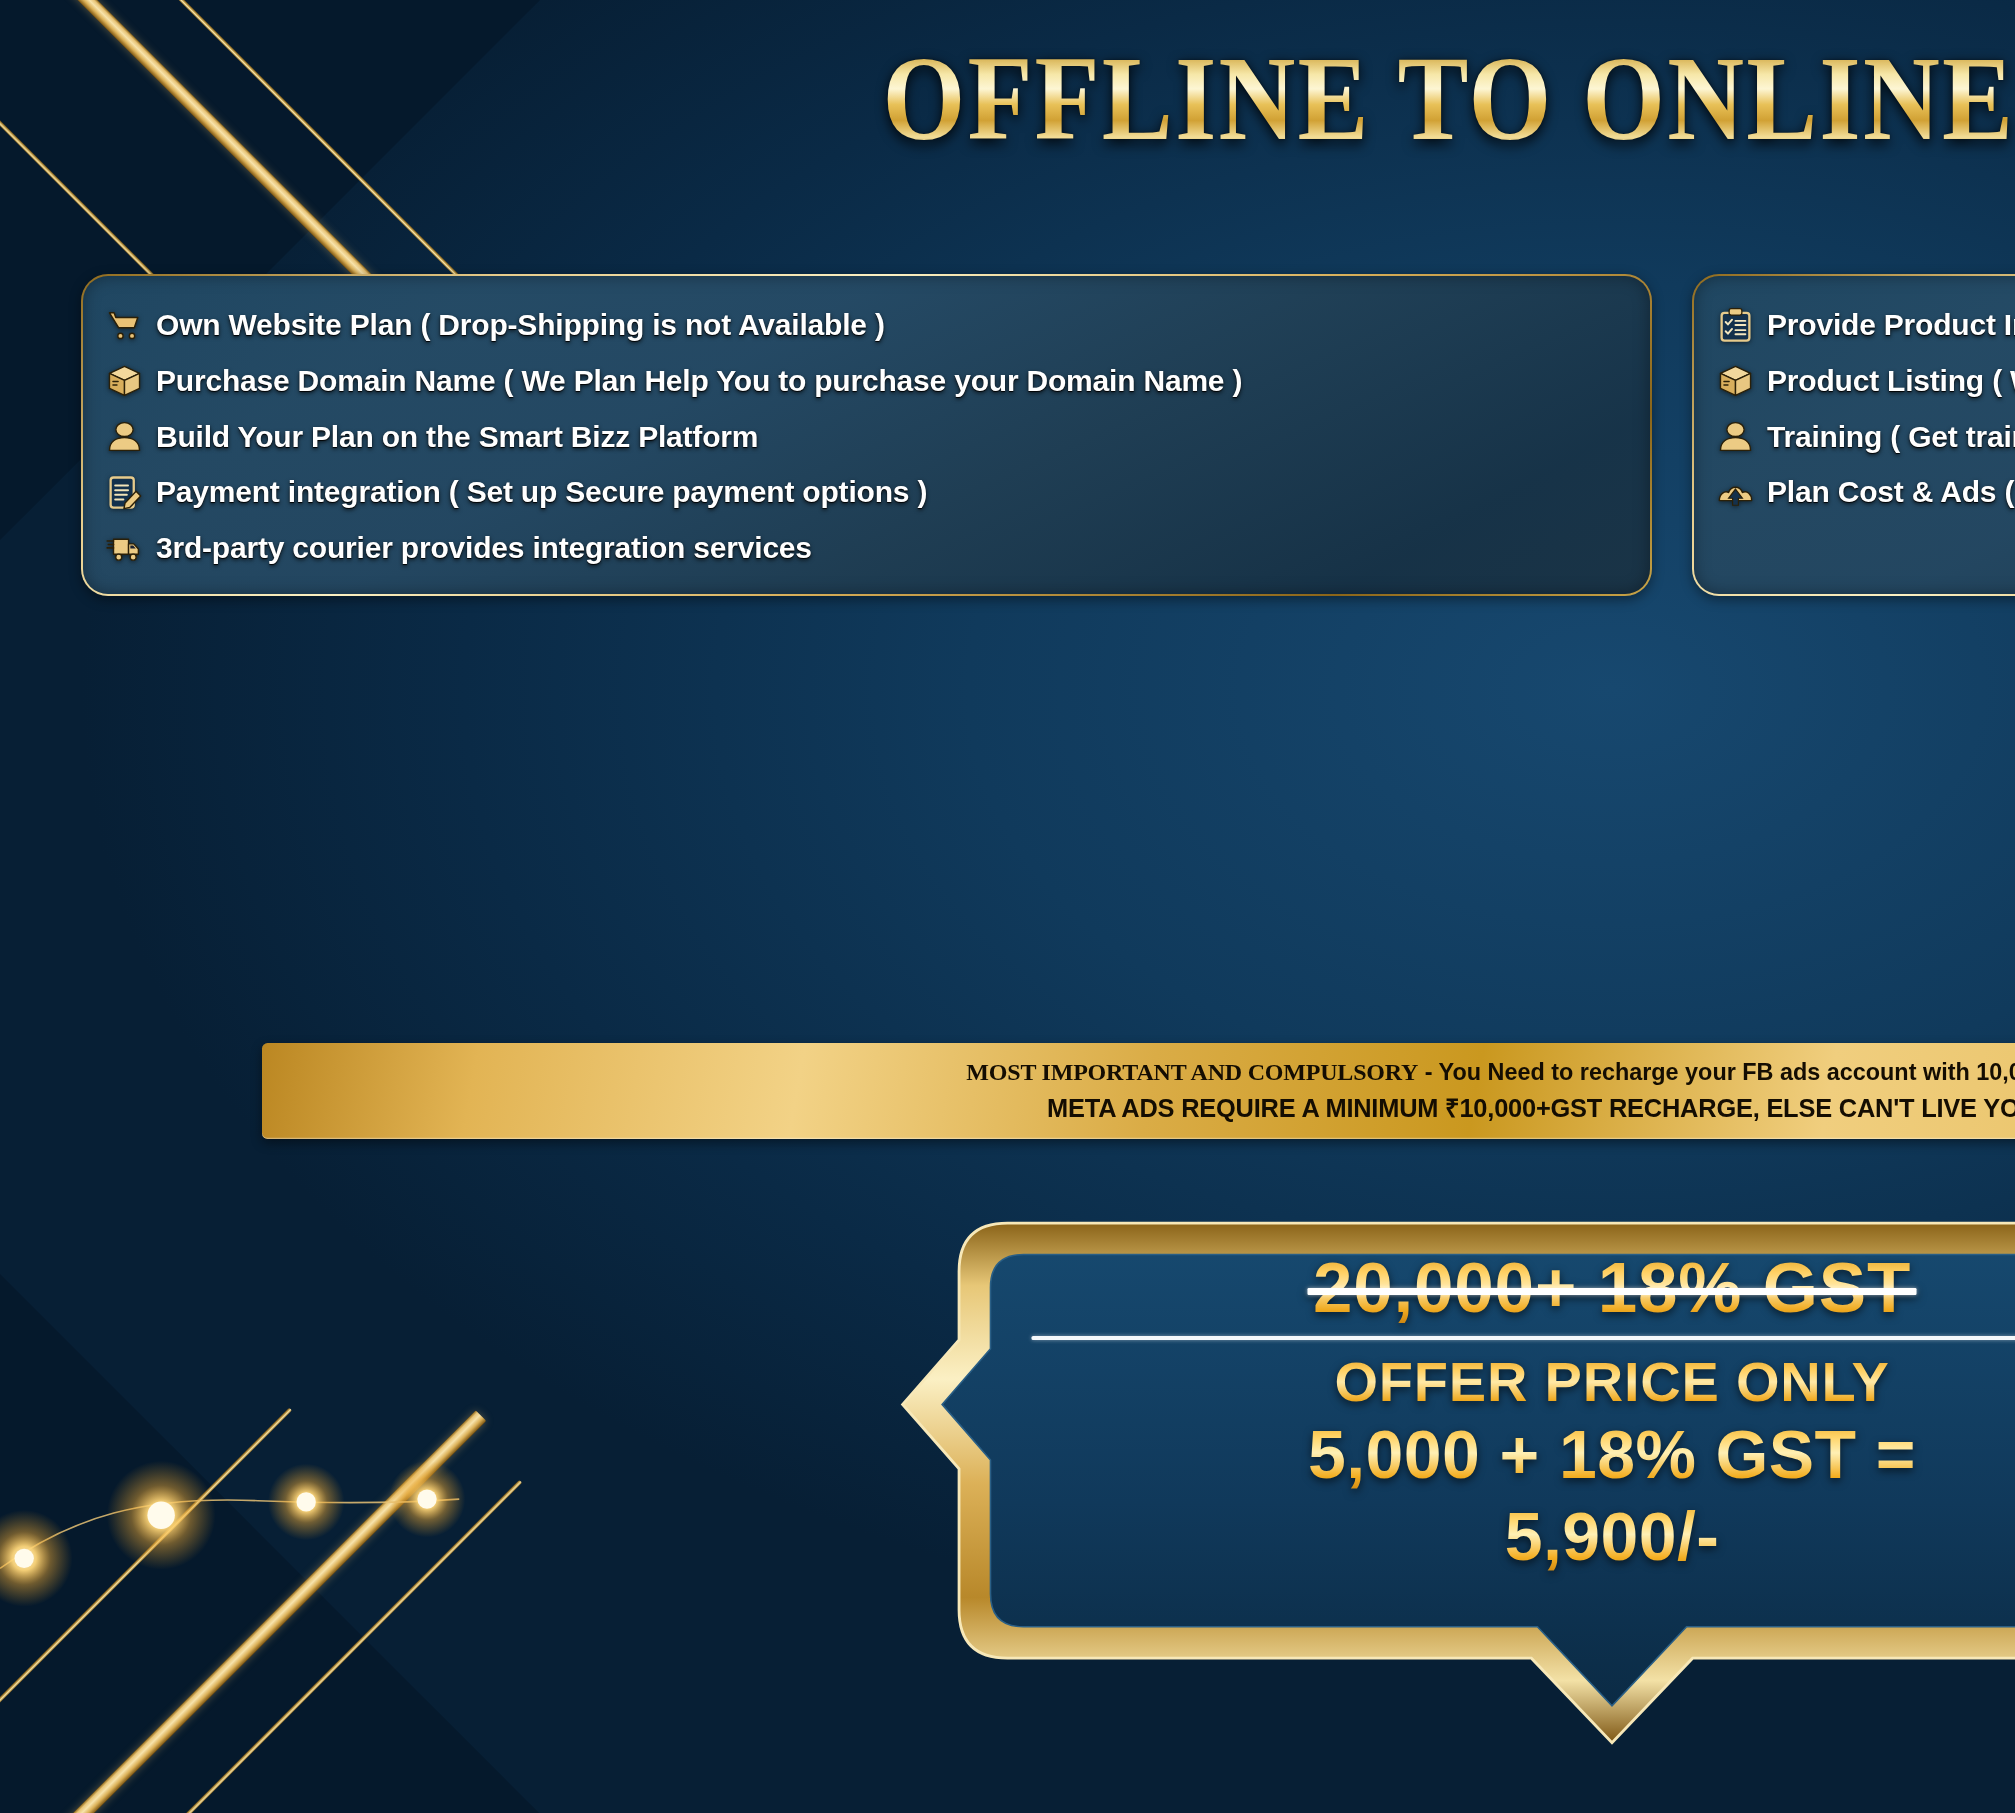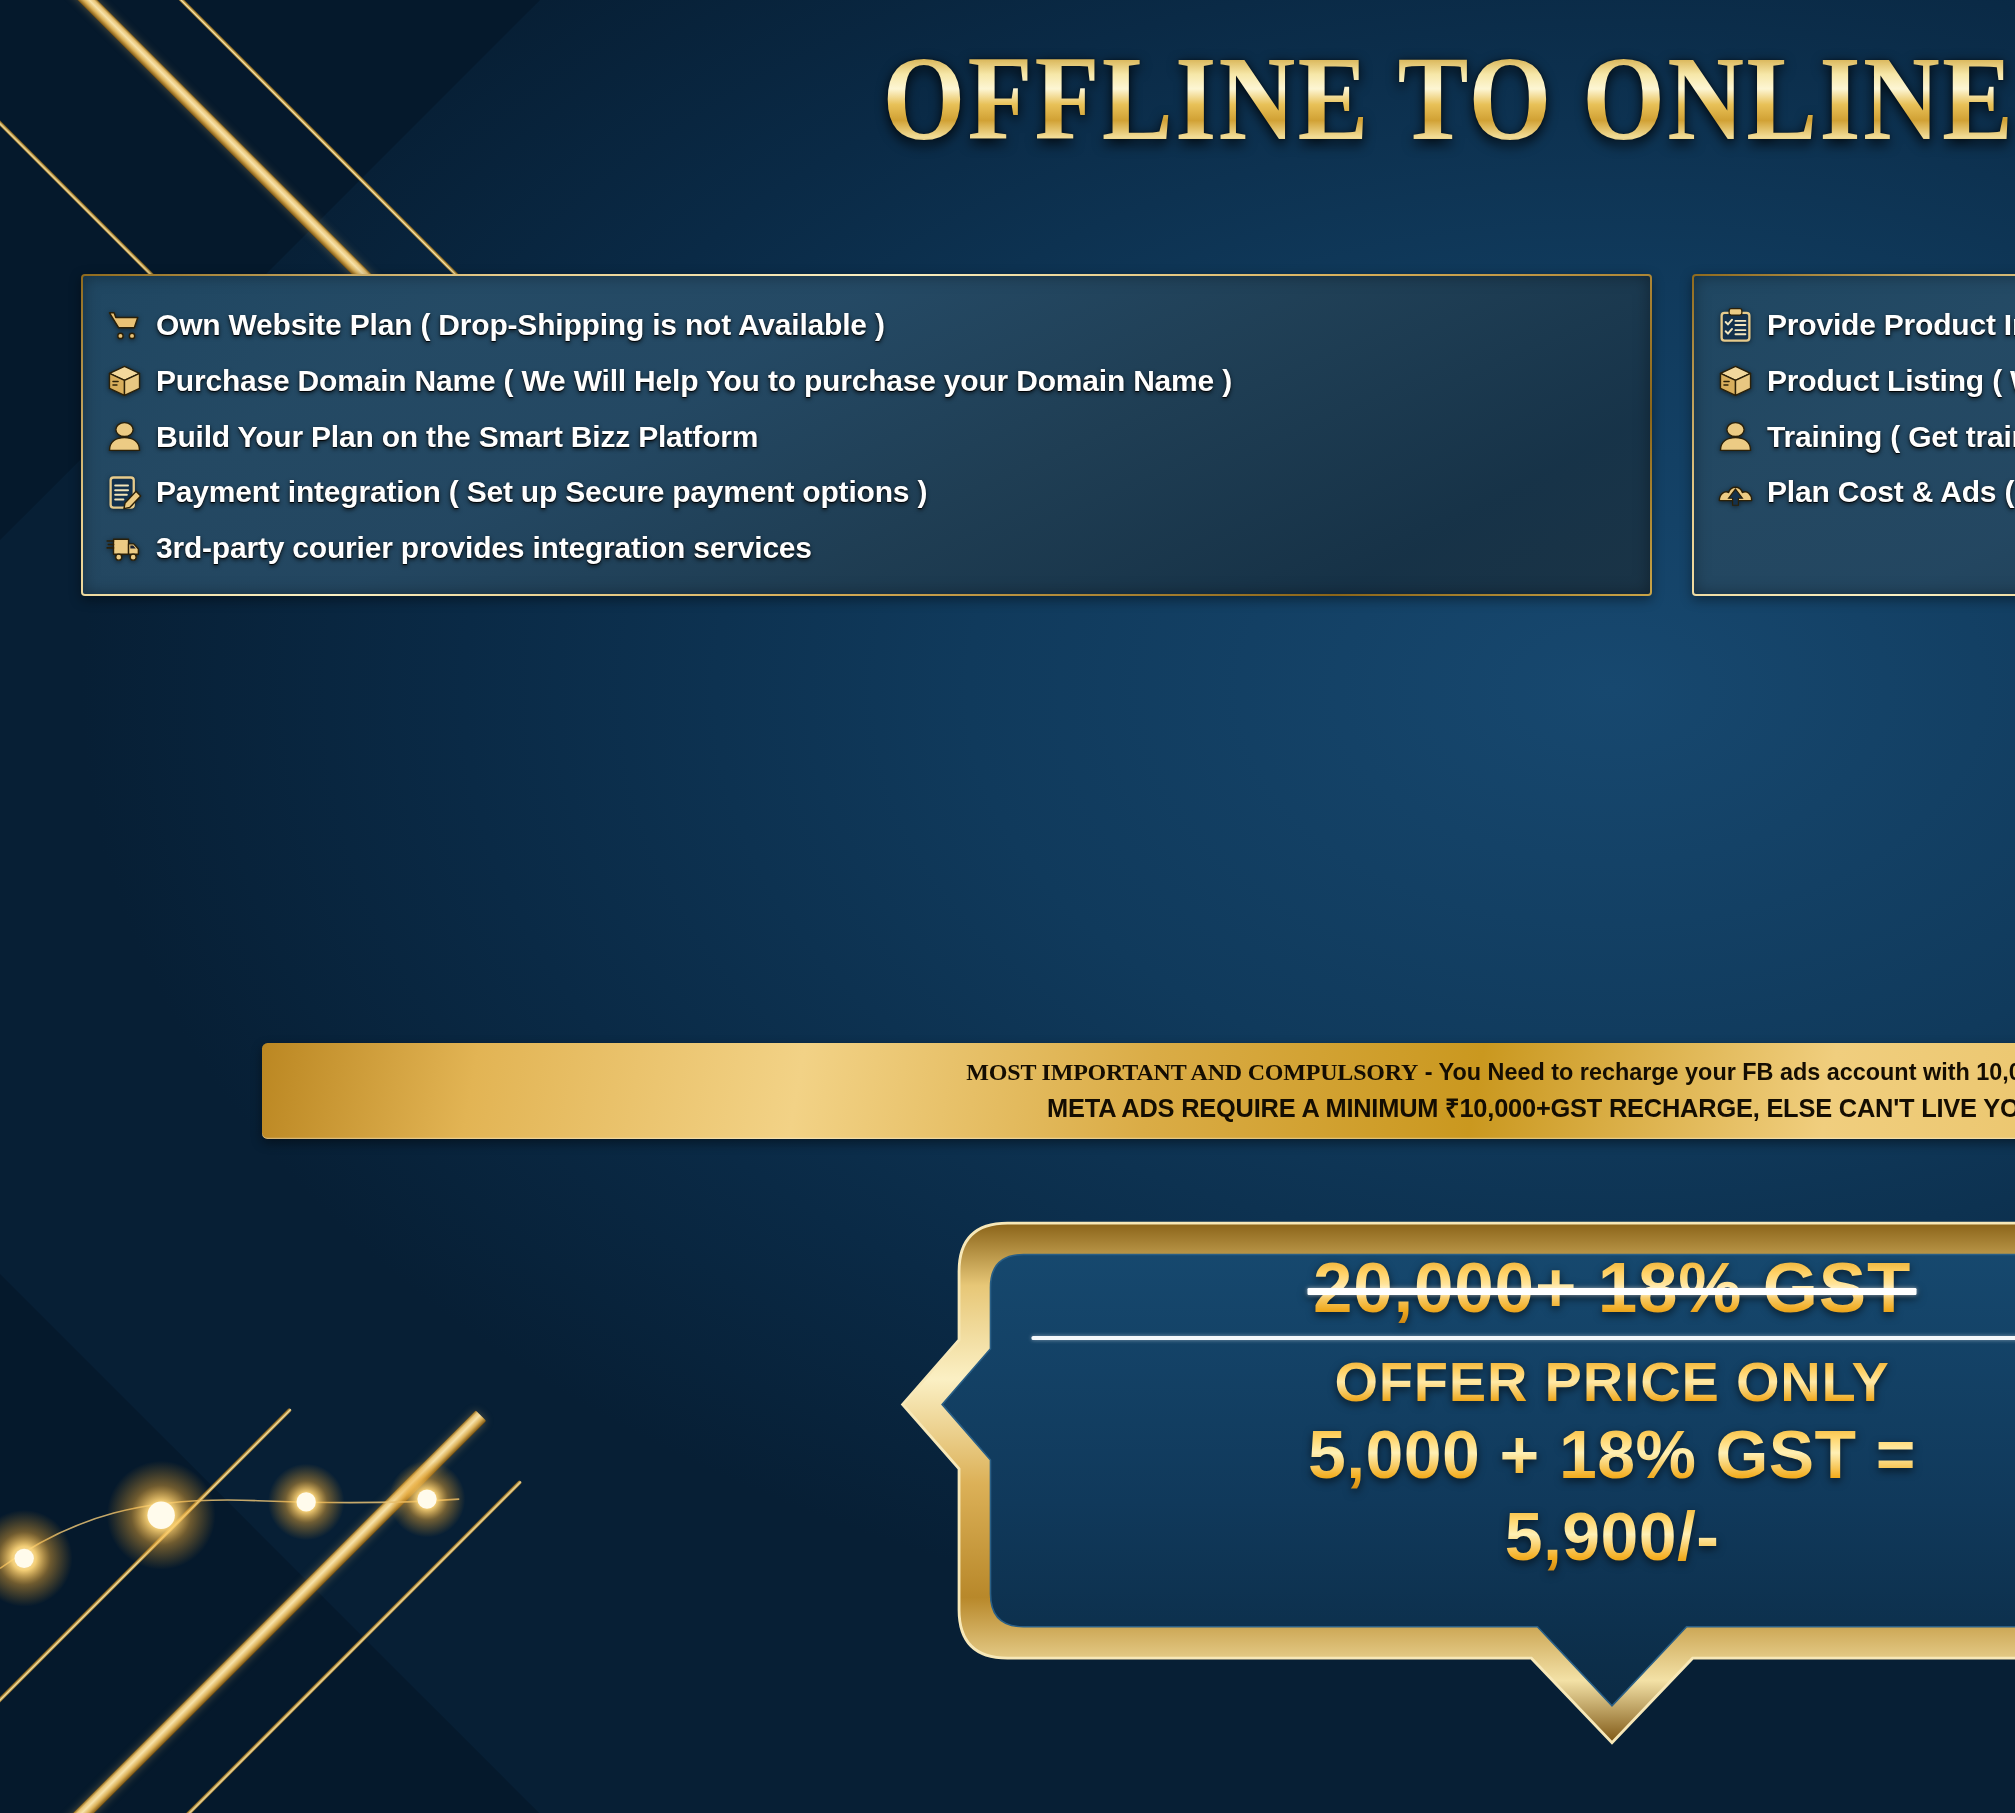--- a/index.html
+++ b/index.html
@@ -55,21 +55,21 @@
   }
 
   
   .panels {
     position:absolute; top:274px; left:81px; right:81px;
     display:flex; gap:40px; z-index:20;
   }
   .panel {
     flex:1;
     border:2.8px solid transparent;
-    border-radius:4px;
+    border-radius:27px;
     background:
       linear-gradient(160deg, rgba(22,68,104,.92), rgba(11,42,70,.92)) padding-box,
       linear-gradient(150deg,#8f6a1d 0%,#e7cd8c 20%,#fbf0c2 38%,#d7ae58 60%,#8a6519 85%,#caa548 100%) border-box;
     padding:29px 22px 26px 22px;
     box-shadow:0 0 16px rgba(0,0,0,.35) inset, 0 3.2px 12px rgba(0,0,0,.4);
   }
   .panel.left  { max-width:1580px; }
   .panel.right { max-width:1451px; }
 
   .feat {
@@ -231,21 +231,21 @@
       <span class="ficon">
         <svg viewBox="0 0 64 64">
           <g stroke="#2b2008" stroke-width="2.4" stroke-linejoin="round">
             <path d="M32 6 L58 18 L32 30 L6 18 Z" fill="#f2d89c"></path>
             <path d="M6 18 L32 30 L32 56 L6 44 Z" fill="#d8ae5c"></path>
             <path d="M58 18 L32 30 L32 56 L58 44 Z" fill="#e8c781"></path>
           </g>
           <path d="M12 32 h9 M12 38 h7" stroke="#2b2008" stroke-width="2.4" stroke-linecap="round"></path>
         </svg>
       </span>
-      <span class="ftext">Purchase Domain Name ( We Will Help You to purchase your Domain Name )</span>
+      <span class="ftext">Purchase Domain Name ( We Plan Help You to purchase your Domain Name )</span>
     </div>
 
     <div class="feat">
       <span class="ficon">
         <svg viewBox="0 0 64 64">
           <ellipse cx="32" cy="20" rx="15" ry="12" fill="#eccb84" stroke="#2b2008" stroke-width="2.4"></ellipse>
           <path d="M6 56 C6 40 18 34 32 34 C46 34 58 40 58 56 Z" fill="#eccb84" stroke="#2b2008" stroke-width="2.4"></path>
         </svg>
       </span>
       <span class="ftext">Build Your Plan on the Smart Bizz Platform</span>

